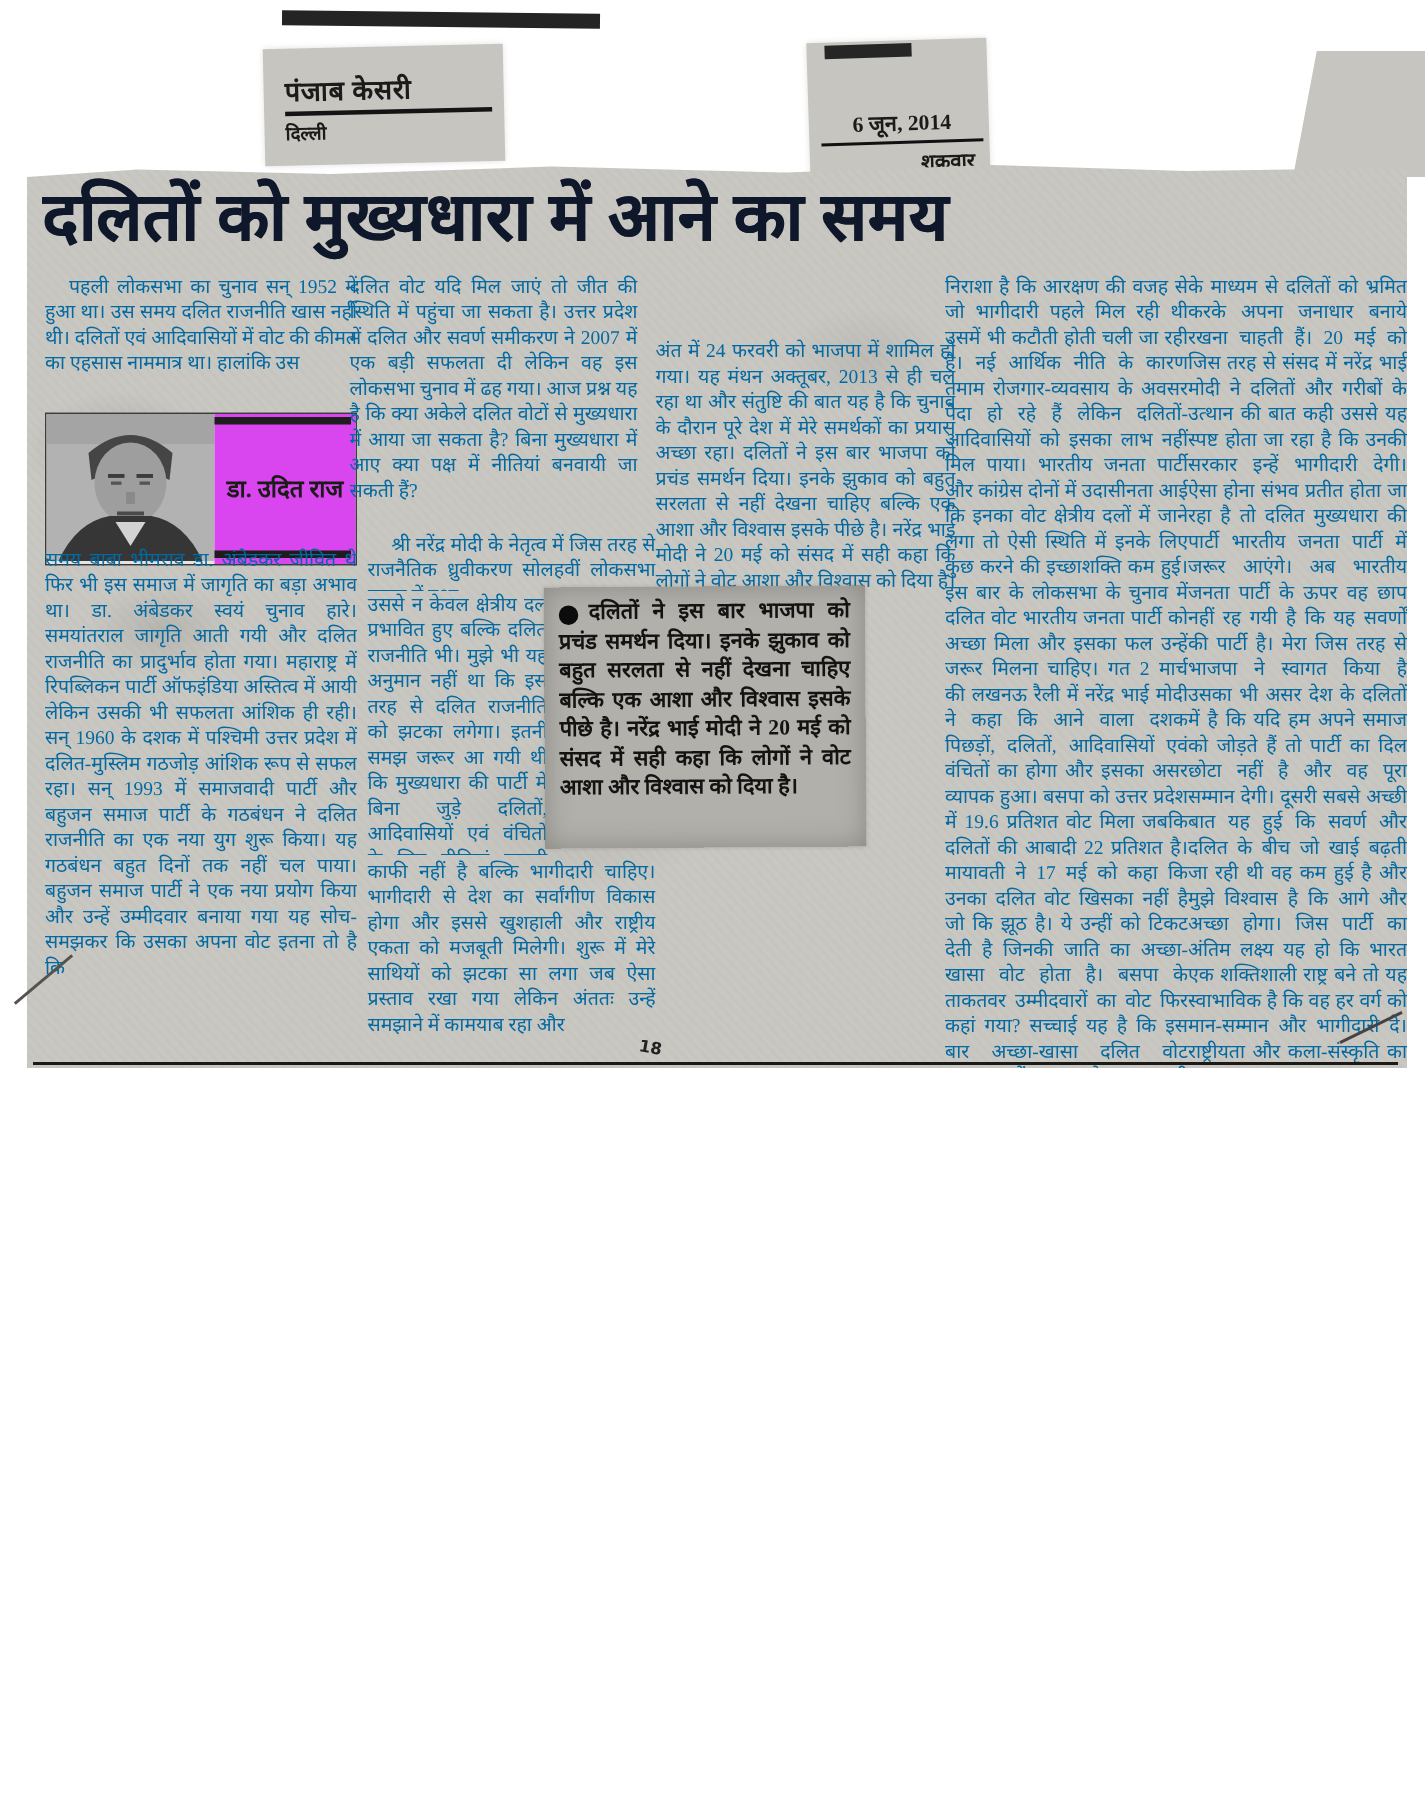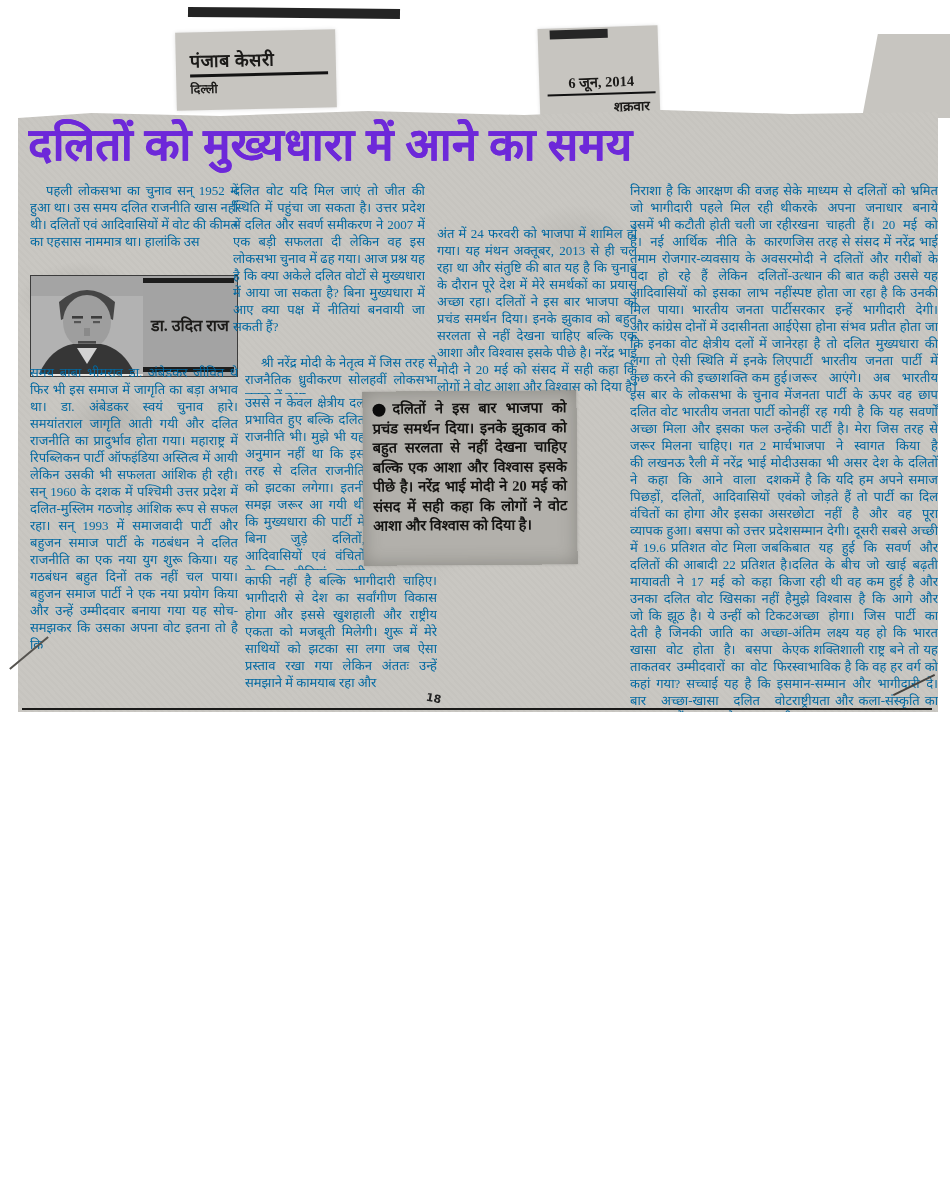--- a/index.html
+++ b/index.html
@@ -35,21 +35,21 @@
             clip-path:polygon(0 8px,8% 3px,22% 6px,38% 1px,55% 5px,70% 0,84% 4px,100% 2px,100% 100%,0 100%);}
   .clipping::before{content:"";position:absolute;inset:0;pointer-events:none;
      background:
        radial-gradient(90px 55px at 62px 190px, rgba(85,85,80,.20), transparent 70%),
        radial-gradient(70px 45px at 90px 310px, rgba(85,85,80,.16), transparent 70%),
        radial-gradient(80px 50px at 560px 130px, rgba(90,90,85,.12), transparent 70%),
        radial-gradient(130px 75px at 370px 430px, rgba(70,70,65,.10), transparent 70%),
        repeating-linear-gradient(47deg, rgba(0,0,0,.015) 0 2px, transparent 2px 5px);}
 
   .headline{position:absolute;left:10px;top:6px;width:904px;height:60px;font-size:45px;line-height:58px;
-            font-weight:800;color:#6d28d9;white-space:nowrap;overflow:hidden;letter-spacing:.5px;
+            font-weight:800;color:#0f172a;white-space:nowrap;overflow:hidden;letter-spacing:.5px;
             text-shadow:.6px 0 0 currentColor;}
 
   .btxt{position:absolute;font-size:13px;line-height:17px;text-align:justify;overflow:hidden;
         word-break:normal;overflow-wrap:break-word;color:#0369a1;}
   .indent{text-indent:16px;}
 
   .col1-intro{left:12px;top:72px;width:208px;height:92px;}
   .col1-rest {left:12px;top:254px;width:208px;height:332px;}
   .col2-q    {left:215px;top:72px;width:192px;height:172px;}
   .col2-modi {left:227px;top:244px;width:192px;height:40px;}
@@ -57,21 +57,21 @@
   .col2-c    {left:227px;top:462px;width:192px;height:140px;}
   .col3-a    {left:419px;top:72px;width:200px;height:209px;margin-top:43px;}
   .col3-b    {left:419px;top:460px;width:200px;height:142px;}
   .col4      {left:612px;top:72px;width:162px;height:530px;}
   .col5      {left:774px;top:72px;width:146px;height:528px;}
 
   
   .photo-box{position:absolute;left:12px;top:165px;width:206px;height:100px;background:#e6e4e0;
              border:1px solid #3c3c3c;display:flex;}
   .portrait{width:112px;height:98px;flex:0 0 112px;filter:grayscale(1) contrast(.95);}
-  .label-wrap{position:relative;flex:1;background:#a3a3a3;text-decoration:underline;}
+  .label-wrap{position:relative;flex:1;background:#d946ef;text-decoration:underline;}
   .bar-top{position:absolute;left:0;right:3px;top:2px;height:5px;background:#1d1d1d;}
   .bar-bottom{position:absolute;left:0;right:3px;bottom:4px;height:5px;background:#1d1d1d;}
   .photo-caption{position:absolute;left:0;right:0;top:38px;text-align:center;font-weight:bold;font-size:16px;}
 
   
   .pullquote{position:absolute;left:345px;top:281px;width:214px;height:174px;background:#b2b0ab;
              box-shadow:inset 0 0 18px rgba(60,60,55,.35), 0 0 3px rgba(0,0,0,.15);
              padding:8px 10px;box-sizing:border-box;font-weight:bold;font-size:14.5px;line-height:19.5px;
              text-align:justify;transform:rotate(-.4deg);overflow:hidden;color:#141311;}
   .bullet-dot{float:left;width:13px;height:13px;border-radius:50%;background:#0c0c0c;margin:4px 7px 2px 0;}

